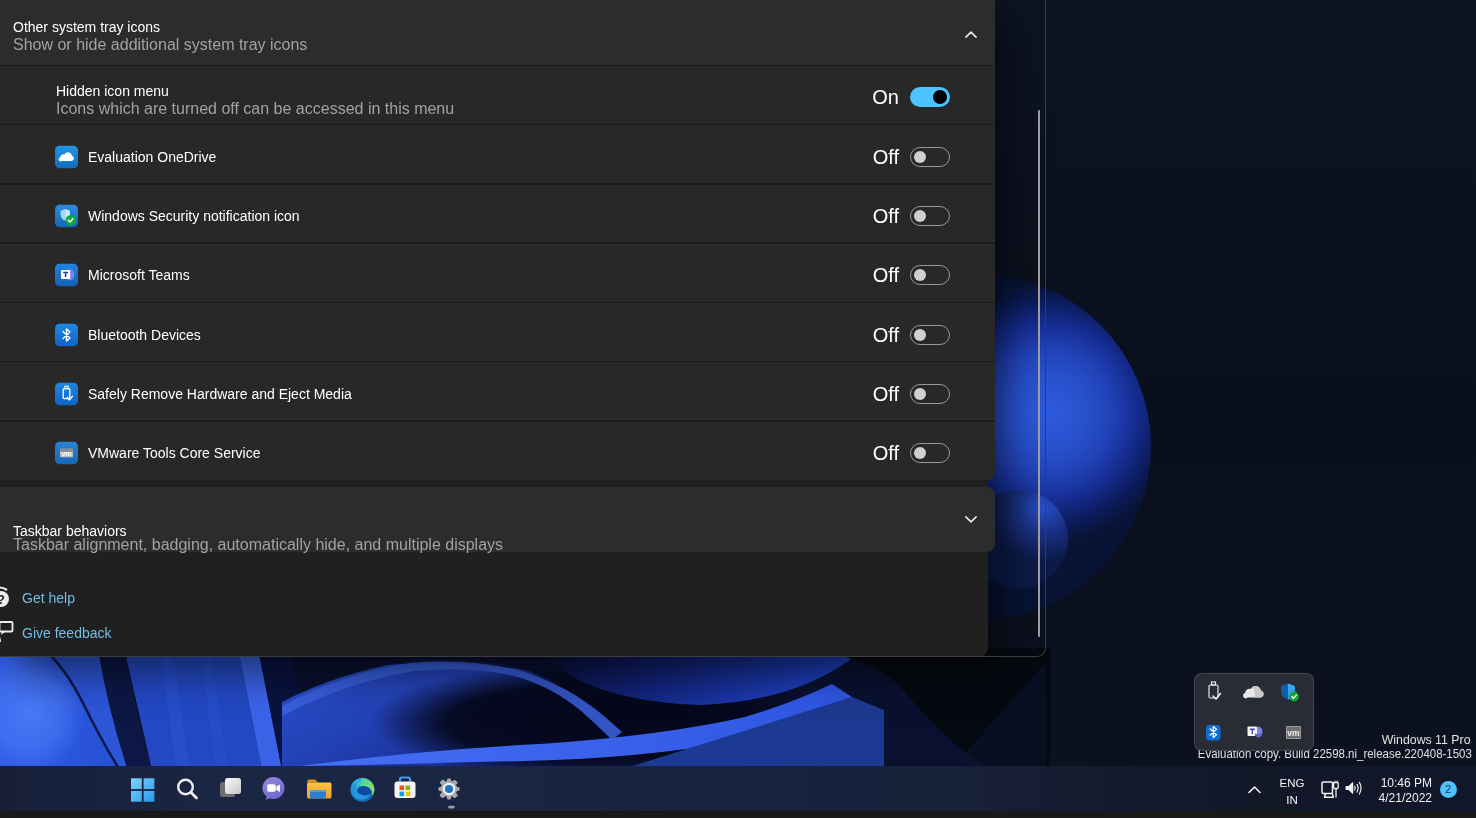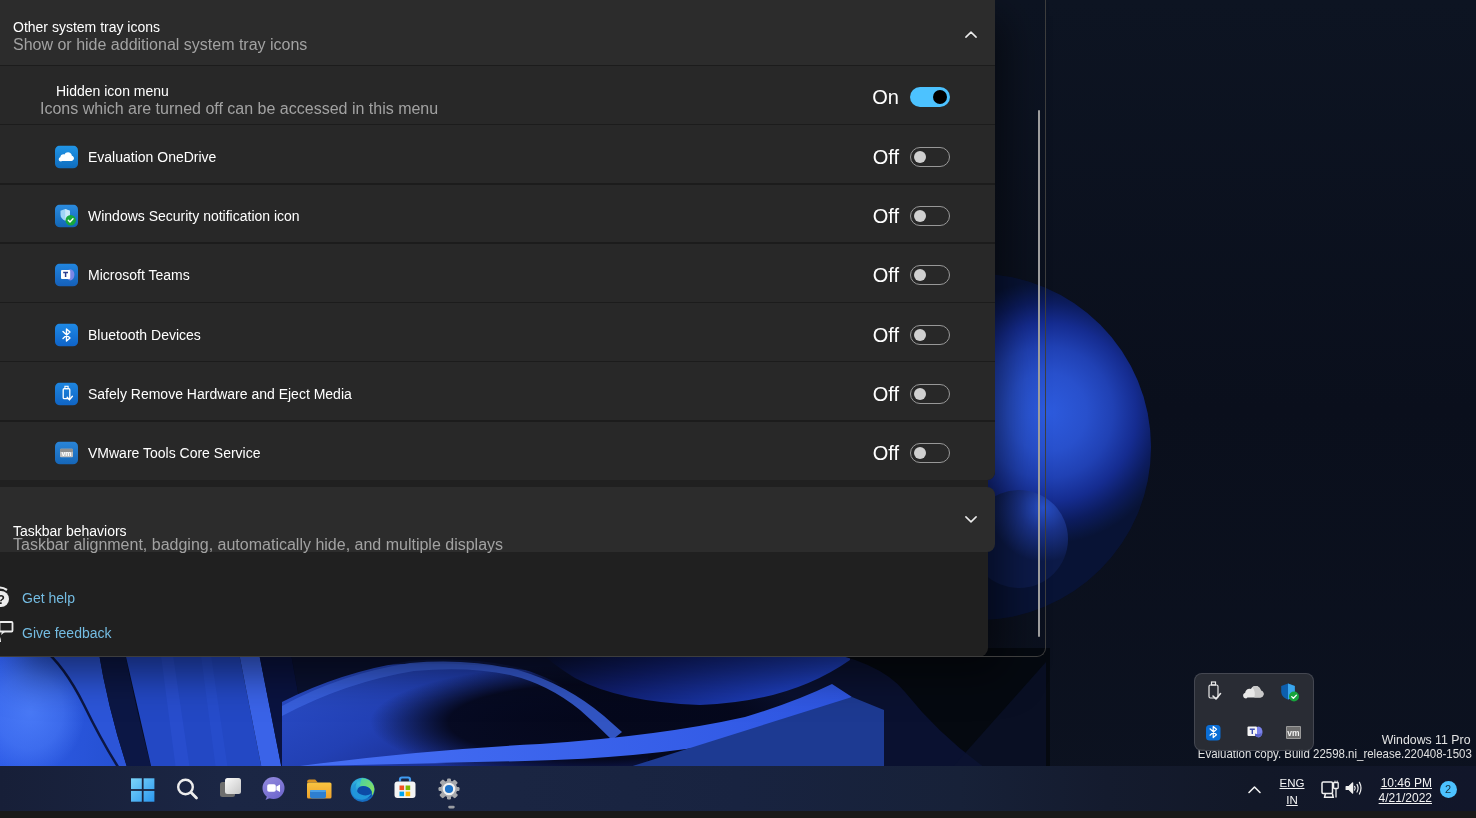--- a/index.html
+++ b/index.html
@@ -32,21 +32,21 @@
        border-radius:50%;background:#000000;}
   .tgl.off{border:1px solid #989898;background:transparent;}
   .tgl.off::after{content:"";position:absolute;left:3px;top:3px;width:12px;height:12px;
        border-radius:50%;background:#d0d0d0;}
   .chev{position:absolute;right:18px;top:50%;transform:translateY(-50%);width:12px;height:12px;}
   .card2{position:absolute;left:-20px;top:487px;width:1015px;height:64.5px;
        background:#2c2c2c;border-radius:8px;}
   .link{position:absolute;left:22px;font-size:14px;color:#74bce2;white-space:nowrap;}
   #sbar{position:absolute;left:1037.5px;top:110px;width:2.5px;height:527px;
        background:#9d9d9d;border-radius:2px;z-index:6;}
-  .tray-txt{position:absolute;color:#f2f2f2;text-decoration:underline;}
+  .tray-txt{position:absolute;color:#f2f2f2;}
 </style>
 </head>
 <body>
 
 <svg id="wall" class="abs" style="left:0;top:0;" width="1476" height="818" viewBox="0 0 1476 818">
   <defs>
     <linearGradient id="bgv" x1="0" y1="0" x2="0" y2="1">
       <stop offset="0" stop-color="#0d1422"></stop>
       <stop offset="0.5" stop-color="#0a0f1c"></stop>
       <stop offset="1" stop-color="#0c1220"></stop>
@@ -136,21 +136,21 @@
   <div class="exp">
     <div class="hd">
       <div class="t1" style="left:33px;top:27px;">Other system tray icons</div>
       <div class="t2" style="left:33px;top:45.5px;">Show or hide additional system tray icons</div>
       <svg class="chev" style="top:42.5px;" viewBox="0 0 12 12">
           <path d="M0.9 8.1 L6 3.1 L11.1 8.1" fill="none" stroke="#ececec" stroke-width="1.5" stroke-linecap="round" stroke-linejoin="round"></path>
         </svg>
     </div>
     <div class="row">
       <div class="t1" style="left:76px;top:17px;">Hidden icon menu</div>
-      <div class="t2" style="left:60px;top:35.5px;">Icons which are turned off can be accessed in this menu</div>
+      <div class="t2" style="left:76px;top:35.5px;">Icons which are turned off can be accessed in this menu</div>
       <div class="state">On</div>
       <div class="tgl on"></div>
     </div>
     <div class="row">
       <svg class="icon22" viewBox="0 0 23 23">
         <defs>
             <linearGradient id="odg" x1="0" y1="0" x2="0" y2="1">
               <stop offset="0" stop-color="#2196e8"></stop>
               <stop offset="1" stop-color="#0f6cbd"></stop>
             </linearGradient>

